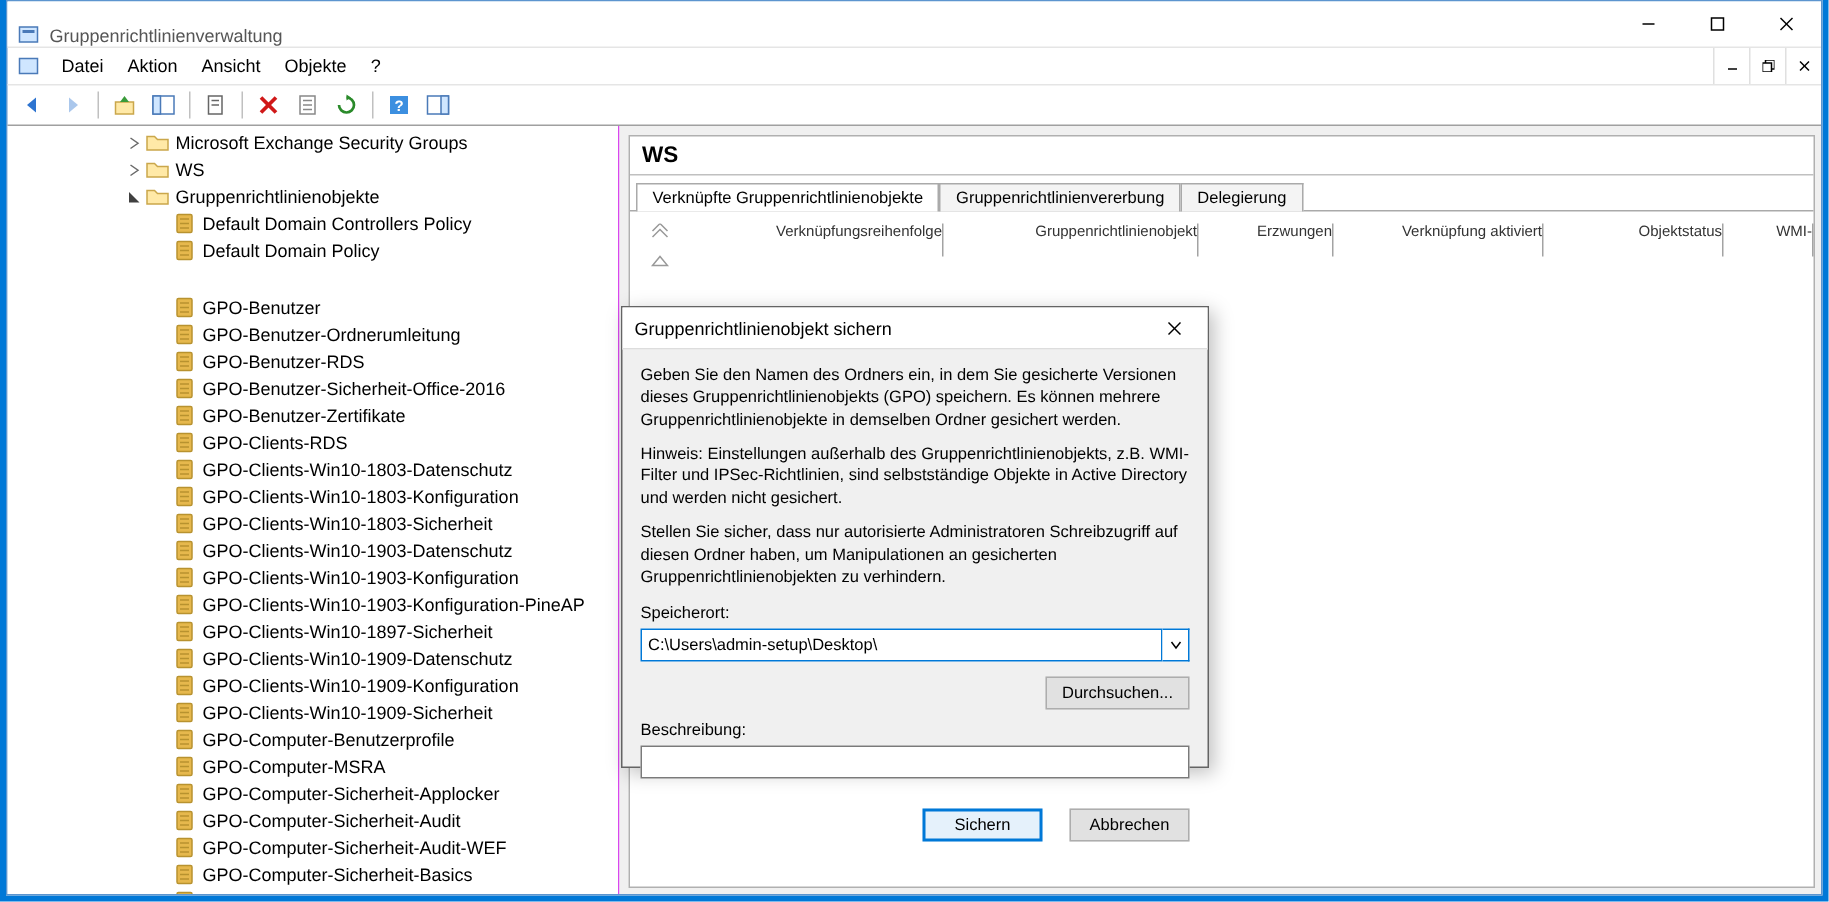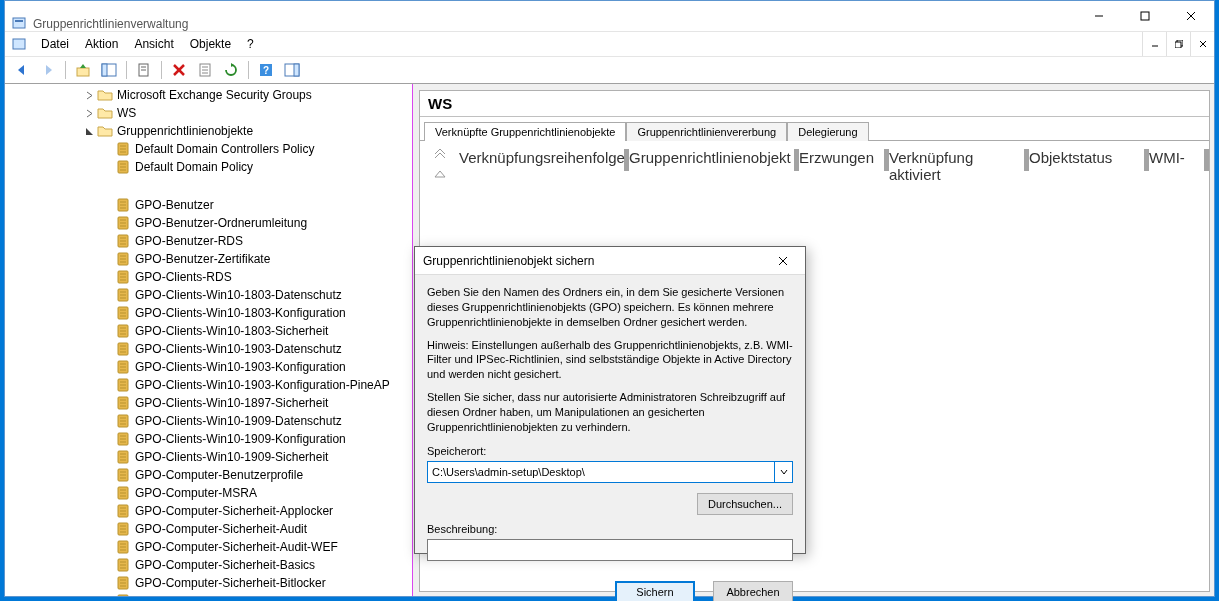--- a/index.html
+++ b/index.html
@@ -44,26 +44,26 @@
   .scroll-icon{fill:#e6b84d;stroke:#b8922f;}
   .folder-icon{fill:#ffe9a7;stroke:#caa74b;}
 
   .right-pane{flex:1;background:#f0f0f0;position:relative;}
   .right-inner{position:absolute;left:6px;top:6px;right:4px;bottom:4px;background:#fff;border:1px solid #b0b0b0;display:flex;flex-direction:column;}
   .ou-title{padding:4px 8px;font-size:15px;font-weight:bold;border-bottom:1px solid #c0c0c0;}
   .tabs-row{display:flex;align-items:flex-end;height:24px;padding-left:4px;border-bottom:1px solid #aaa;}
   .tab{font-size:11px;padding:3px 10px;border:1px solid #aaa;border-bottom:none;background:#f4f4f4;position:relative;top:1px;}
   .tab.active{background:#fff;}
   .col-header-row{display:flex;height:22px;margin-top:8px;}
-  .col-head{font-size:15px;text-align:left;border-right:5px solid #a3a3a3;color:#333;}
+  .col-head{font-size:10px;text-align:right;border-right:1px solid #a3a3a3;color:#333;}
   .reorder-btns{width:40px;display:flex;flex-direction:column;align-items:center;gap:6px;padding-top:6px;}
   .reorder-btn{width:18px;height:14px;display:flex;align-items:center;justify-content:center;color:#999;}
 
   
-  .dialog{position:absolute;left:414px;top:204px;width:392px;height:308px;background:#f0f0f0;border:1px solid #646464;box-shadow:3px 3px 12px rgba(0,0,0,.25);display:flex;flex-direction:column;margin-top:42px;}
+  .dialog{position:absolute;left:414px;top:204px;width:392px;height:308px;background:#f0f0f0;border:1px solid #646464;box-shadow:3px 3px 12px rgba(0,0,0,.25);display:flex;flex-direction:column;}
   .dlg-title{height:28px;display:flex;align-items:center;padding:0 8px;background:#fff;border-bottom:1px solid #ddd;}
   .dlg-title-text{font-size:12px;flex:1;}
   .dlg-close{width:28px;height:28px;display:flex;align-items:center;justify-content:center;}
   .dlg-close svg{width:10px;height:10px;}
   .dlg-body{padding:10px 12px;font-size:11px;color:#000;display:flex;flex-direction:column;}
   .dlg-body p{margin:0 0 8px 0;line-height:1.35;}
   .dlg-label{margin-top:2px;margin-bottom:4px;}
   .combo{display:flex;height:22px;}
   .combo input{flex:1;border:1px solid #0078d7;font-size:11px;padding:0 4px;outline:none;}
   .combo .dd{width:18px;border:1px solid #0078d7;border-left:none;display:flex;align-items:center;justify-content:center;background:#fff;}
@@ -297,20 +297,31 @@
         <div class="tree-row" style="padding-left: 106px;">
           <span class="node-icon">
             <svg viewBox="0 0 16 16">
               <rect x="3" y="2" width="10" height="12" rx="1" class="scroll-icon"></rect>
               <line x1="5" y1="5" x2="11" y2="5" stroke="#b8922f"></line>
               <line x1="5" y1="8" x2="11" y2="8" stroke="#b8922f"></line>
               <line x1="5" y1="11" x2="11" y2="11" stroke="#b8922f"></line>
             </svg>
           </span>
           <span>GPO-Benutzer-RDS</span>
+        </div>
+        <div class="tree-row" style="padding-left: 106px;">
+          <span class="node-icon">
+            <svg viewBox="0 0 16 16">
+              <rect x="3" y="2" width="10" height="12" rx="1" class="scroll-icon"></rect>
+              <line x1="5" y1="5" x2="11" y2="5" stroke="#b8922f"></line>
+              <line x1="5" y1="8" x2="11" y2="8" stroke="#b8922f"></line>
+              <line x1="5" y1="11" x2="11" y2="11" stroke="#b8922f"></line>
+            </svg>
+          </span>
+          <span>GPO-Benutzer-Sicherheit-Office-2016</span>
         </div>
         <div class="tree-row" style="padding-left: 106px;">
           <span class="node-icon">
             <svg viewBox="0 0 16 16">
               <rect x="3" y="2" width="10" height="12" rx="1" class="scroll-icon"></rect>
               <line x1="5" y1="5" x2="11" y2="5" stroke="#b8922f"></line>
               <line x1="5" y1="8" x2="11" y2="8" stroke="#b8922f"></line>
               <line x1="5" y1="11" x2="11" y2="11" stroke="#b8922f"></line>
             </svg>
           </span>

